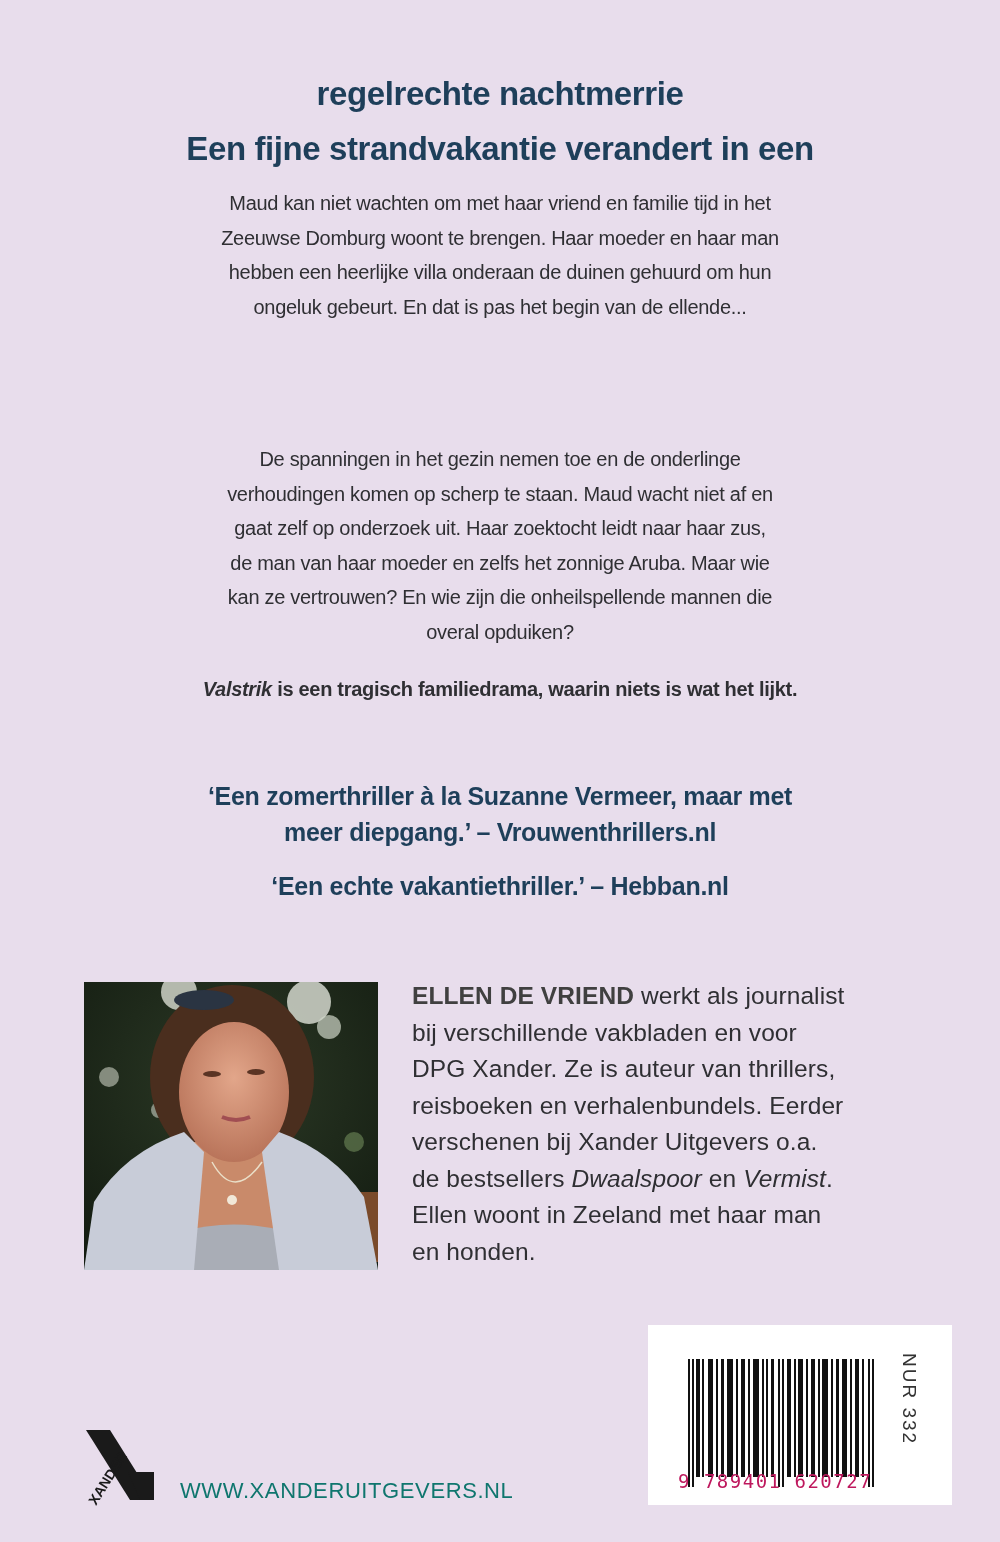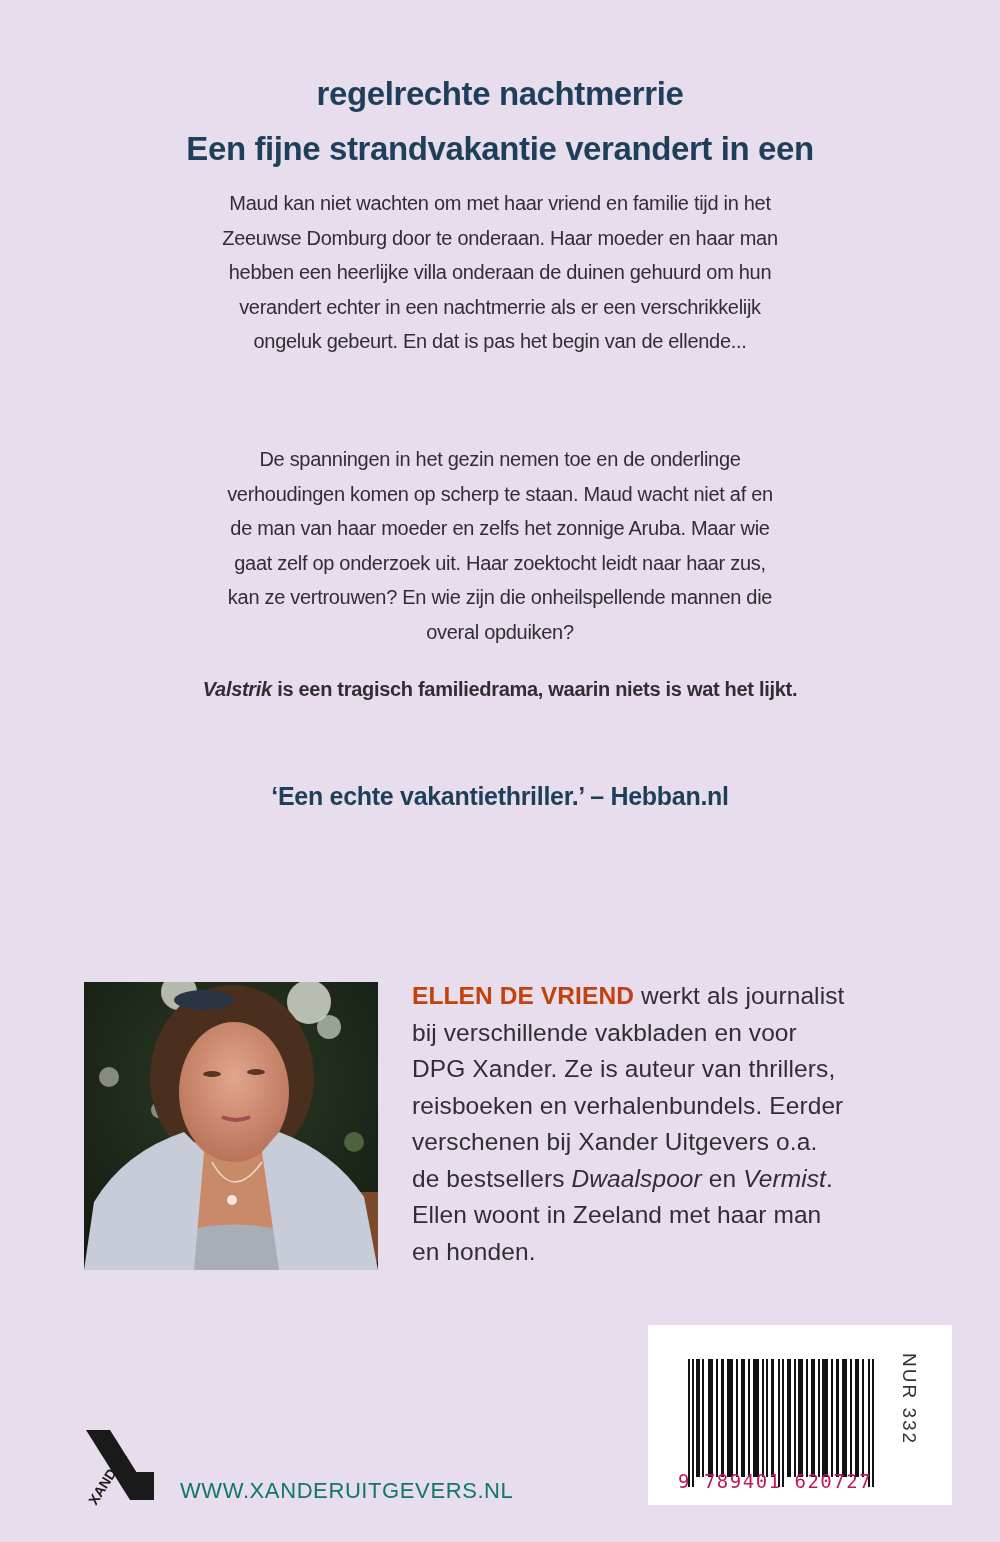--- a/index.html
+++ b/index.html
@@ -48,21 +48,21 @@
     overflow: hidden;
     background: #1b2418;
   }
   .author-bio {
     position: absolute; left: 412px; top: 978px; width: 520px;
     font-size: 24.5px;
     line-height: 36.5px;
     color: #2f2f33;
     letter-spacing: 0.1px;
   }
-  .author-bio .name { font-weight: bold; color: #c2410c; }
+  .author-bio .name { font-weight: bold; color: #404040; }
   .barcode-box {
     position: absolute; left: 648px; top: 1325px; width: 304px; height: 180px;
     background: #ffffff;
   }
   .barcode-bars {
     position: absolute; left: 40px; top: 34px; width: 190px; height: 128px;
   }
   .barcode-num {
     position: absolute; left: 30px; top: 145px; width: 210px;
     font-family: "DejaVu Sans Mono", monospace;
@@ -91,40 +91,43 @@
 </head>
 <body>
 
 <div class="headline">
   <div>regelrechte nachtmerrie</div>
   <div>Een fijne strandvakantie verandert in een</div>
 </div>
 
 <div class="blurb blurb-1">
   <p>Maud kan niet wachten om met haar vriend en familie tijd in het</p>
-  <p>Zeeuwse Domburg door te onderaan. Haar moeder en haar man</p>
+  <p>Zeeuwse Domburg woont te brengen. Haar moeder en haar man</p>
   <p>hebben een heerlijke villa onderaan de duinen gehuurd om hun</p>
-  <p>verandert echter in een nachtmerrie als er een verschrikkelijk</p>
   <p>ongeluk gebeurt. En dat is pas het begin van de ellende...</p>
 </div>
 
 <div class="blurb blurb-2">
   <p>De spanningen in het gezin nemen toe en de onderlinge</p>
   <p>verhoudingen komen op scherp te staan. Maud wacht niet af en</p>
+  <p>gaat zelf op onderzoek uit. Haar zoektocht leidt naar haar zus,</p>
   <p>de man van haar moeder en zelfs het zonnige Aruba. Maar wie</p>
-  <p>gaat zelf op onderzoek uit. Haar zoektocht leidt naar haar zus,</p>
   <p>kan ze vertrouwen? En wie zijn die onheilspellende mannen die</p>
   <p>overal opduiken?</p>
 </div>
 
 <div class="blurb blurb-3">
   <p><span class="italic">Valstrik</span><span> is een tragisch familiedrama, waarin niets is wat het lijkt.</span></p>
 </div>
 
 <div class="quotes">
+  <p>
+    <span>‘Een zomerthriller à la Suzanne Vermeer, maar met</span><br>
+    <span>meer diepgang.’ – Vrouwenthrillers.nl</span>
+  </p>
   <p>
     <span>‘Een echte vakantiethriller.’ – Hebban.nl</span>
   </p>
 </div>
 
 <div class="author-photo" title="Portret van Ellen de Vriend">
   <svg width="294" height="288" viewBox="0 0 294 288">
     <defs>
       <radialGradient id="bgg" cx="0.5" cy="0.35" r="0.8">
         <stop offset="0" stop-color="#2c3a26"></stop>

